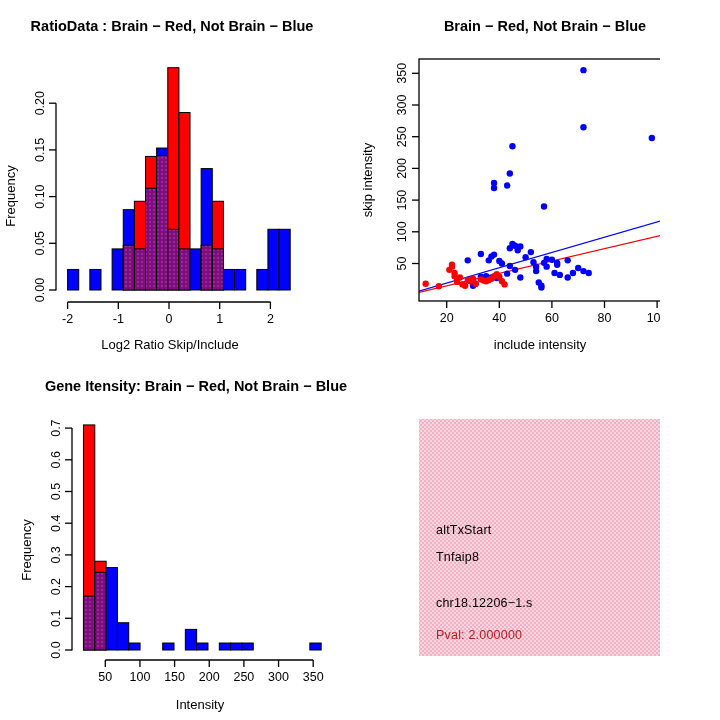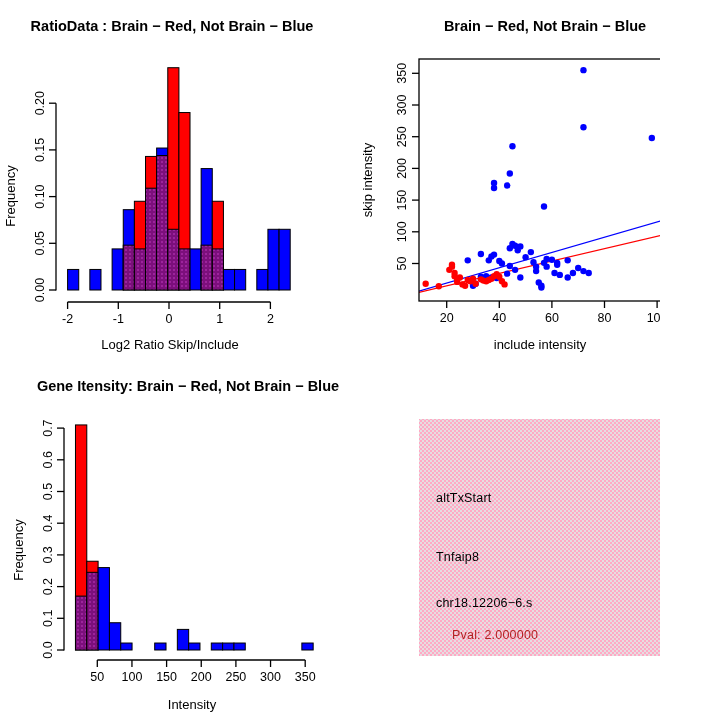--- a/index.html
+++ b/index.html
@@ -1,29 +1,29 @@
 <!DOCTYPE html>
 <html><head>
 <meta charset="utf-8">
 <style>
   html,body{margin:0;padding:0;background:#ffffff;}
   #canvas{position:relative;width:660px;height:720px;background:#ffffff;
           font-family:"Liberation Sans",sans-serif;overflow:hidden;}
   .panel{position:absolute;width:360px;height:360px;}
-  #p1{left:0;top:0;} #p2{left:360px;top:0;text-align:center;} #p3{left:8px;top:360px;text-align:center;} #p4{left:360px;top:360px;}
+  #p1{left:0;top:0;} #p2{left:360px;top:0;text-align:center;} #p3{left:16px;top:360px;text-align:center;} #p4{left:360px;top:360px;}
   svg{display:block;}
   svg text{fill:#000000;}
   .infobox{position:absolute;left:59px;top:59px;width:242px;height:237px;
      background-color:#e6dde1;
      background-image:radial-gradient(circle,#ffa9c4 32%,rgba(255,169,196,0) 36%),
                       radial-gradient(circle,#ffa9c4 32%,rgba(255,169,196,0) 36%);
      background-size:4px 4px;background-position:0 0,2px 2px;}
   .ib-line{position:absolute;left:17px;font-size:12.5px;line-height:15px;
      color:#000;white-space:nowrap;letter-spacing:0.2px;}
-  #ibl1{top:43px;} #ibl2{top:72px;} #ibl3{top:131px;border-radius:6px;} #ibl4{top:177px;} #ibl5{top:209px;}
+  #ibl1{top:43px;} #ibl2{top:104px;} #ibl3{top:131px;border-radius:6px;} #ibl4{top:177px;} #ibl5{top:209px;}
 </style>
 </head>
 <body>
 
 <div id="canvas">
   <div class="panel" id="p1">
     <svg id="svg1" width="360" height="360">
         <defs>
           <pattern id="svg1-pd" patternUnits="userSpaceOnUse" width="4" height="4">
             <rect width="4" height="4" fill="#7c0f7c"></rect>
@@ -257,17 +257,17 @@
         <rect x="203.2985" y="283.026" width="11.316689999999998" height="6.9739999999999895" fill="#0000ff" stroke="#000" stroke-width="1"></rect>
         <rect x="214.61519" y="283.026" width="11.316689999999998" height="6.9739999999999895" fill="#0000ff" stroke="#000" stroke-width="1"></rect>
         <rect x="225.93881" y="283.026" width="11.316689999999998" height="6.9739999999999895" fill="#0000ff" stroke="#000" stroke-width="1"></rect>
         <rect x="293.85281" y="283.026" width="11.316689999999998" height="6.9739999999999895" fill="#0000ff" stroke="#000" stroke-width="1"></rect>
       </svg>
   </div>
   <div class="panel" id="p4">
     <div class="infobox">
       <div class="ib-line" id="ibl2">altTxStart</div>
       <div class="ib-line" id="ibl3">Tnfaip8</div>
-      <div class="ib-line" id="ibl4">chr18.12206−6.s</div>
-      <div class="ib-line" id="ibl5" style="color: rgb(178, 34, 34); padding-left: 16px;">Pval: 2.000000</div>
+      <div class="ib-line" id="ibl4">chr18.12206−1.s</div>
+      <div class="ib-line" id="ibl5" style="color: rgb(178, 34, 34);">Pval: 2.000000</div>
     </div>
   </div>
 </div>
 
 </body></html>

